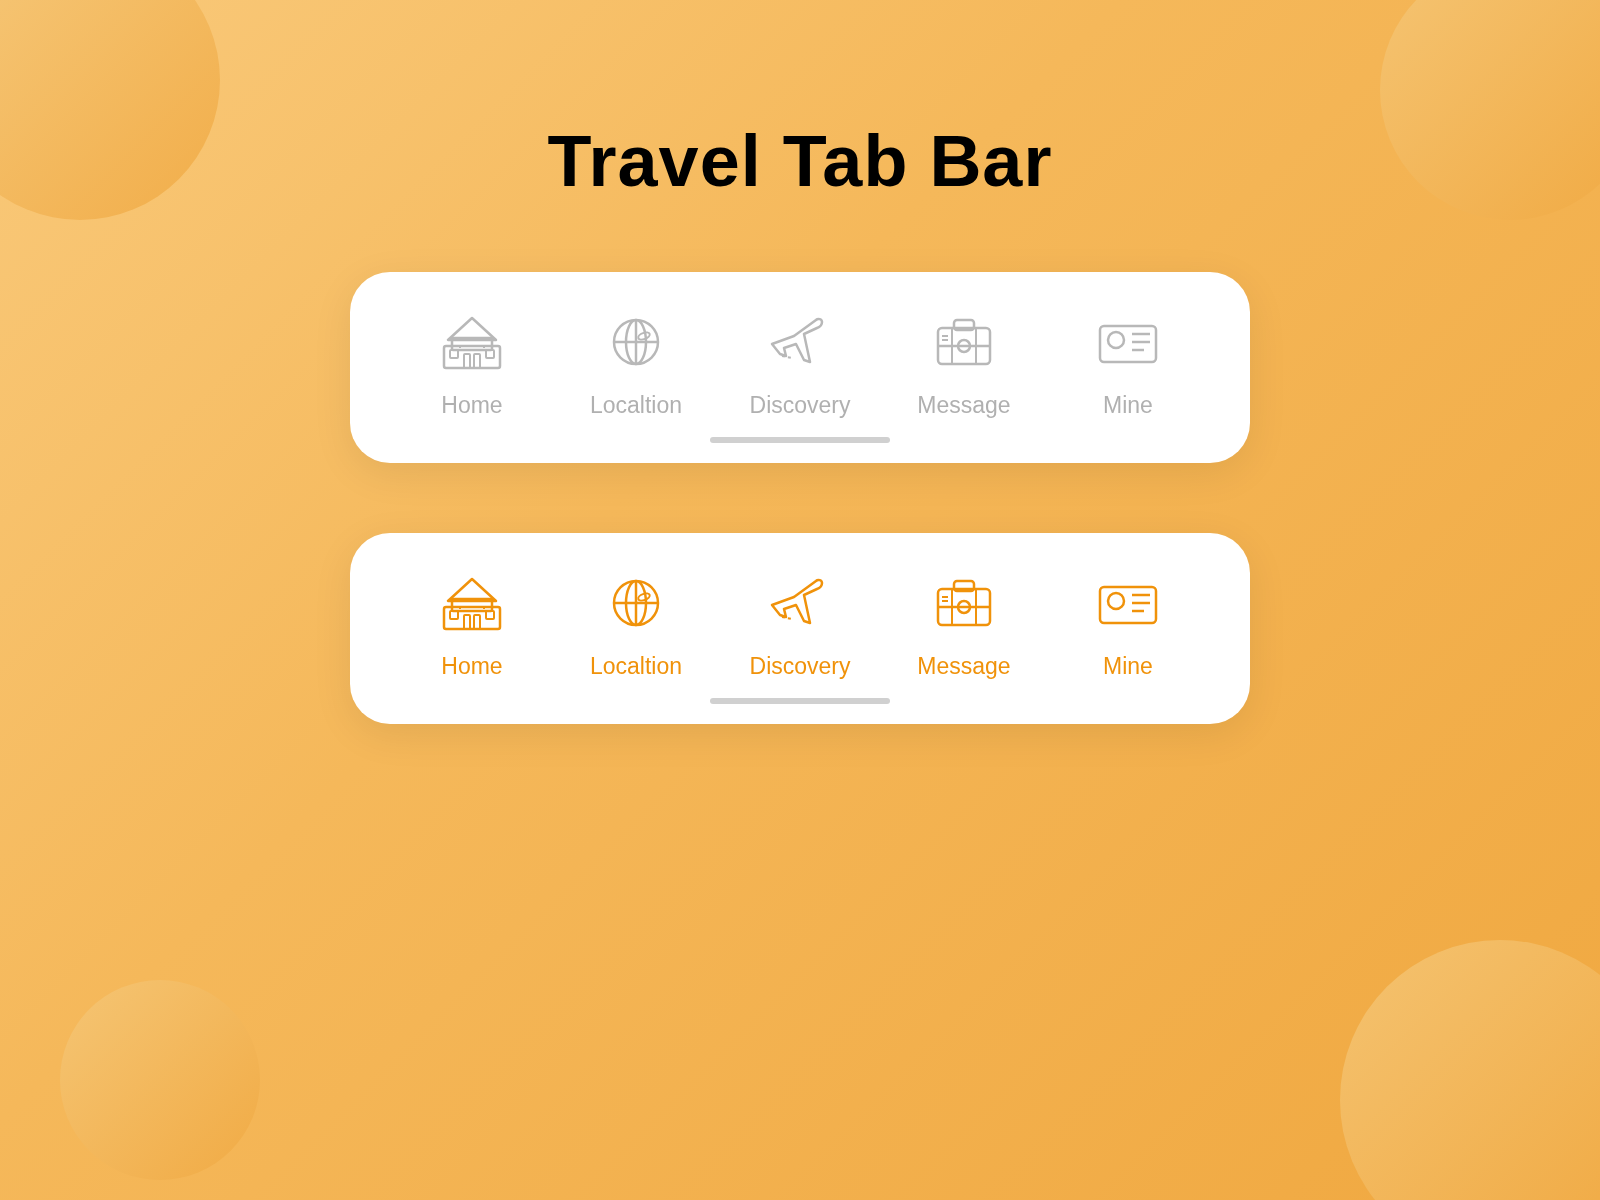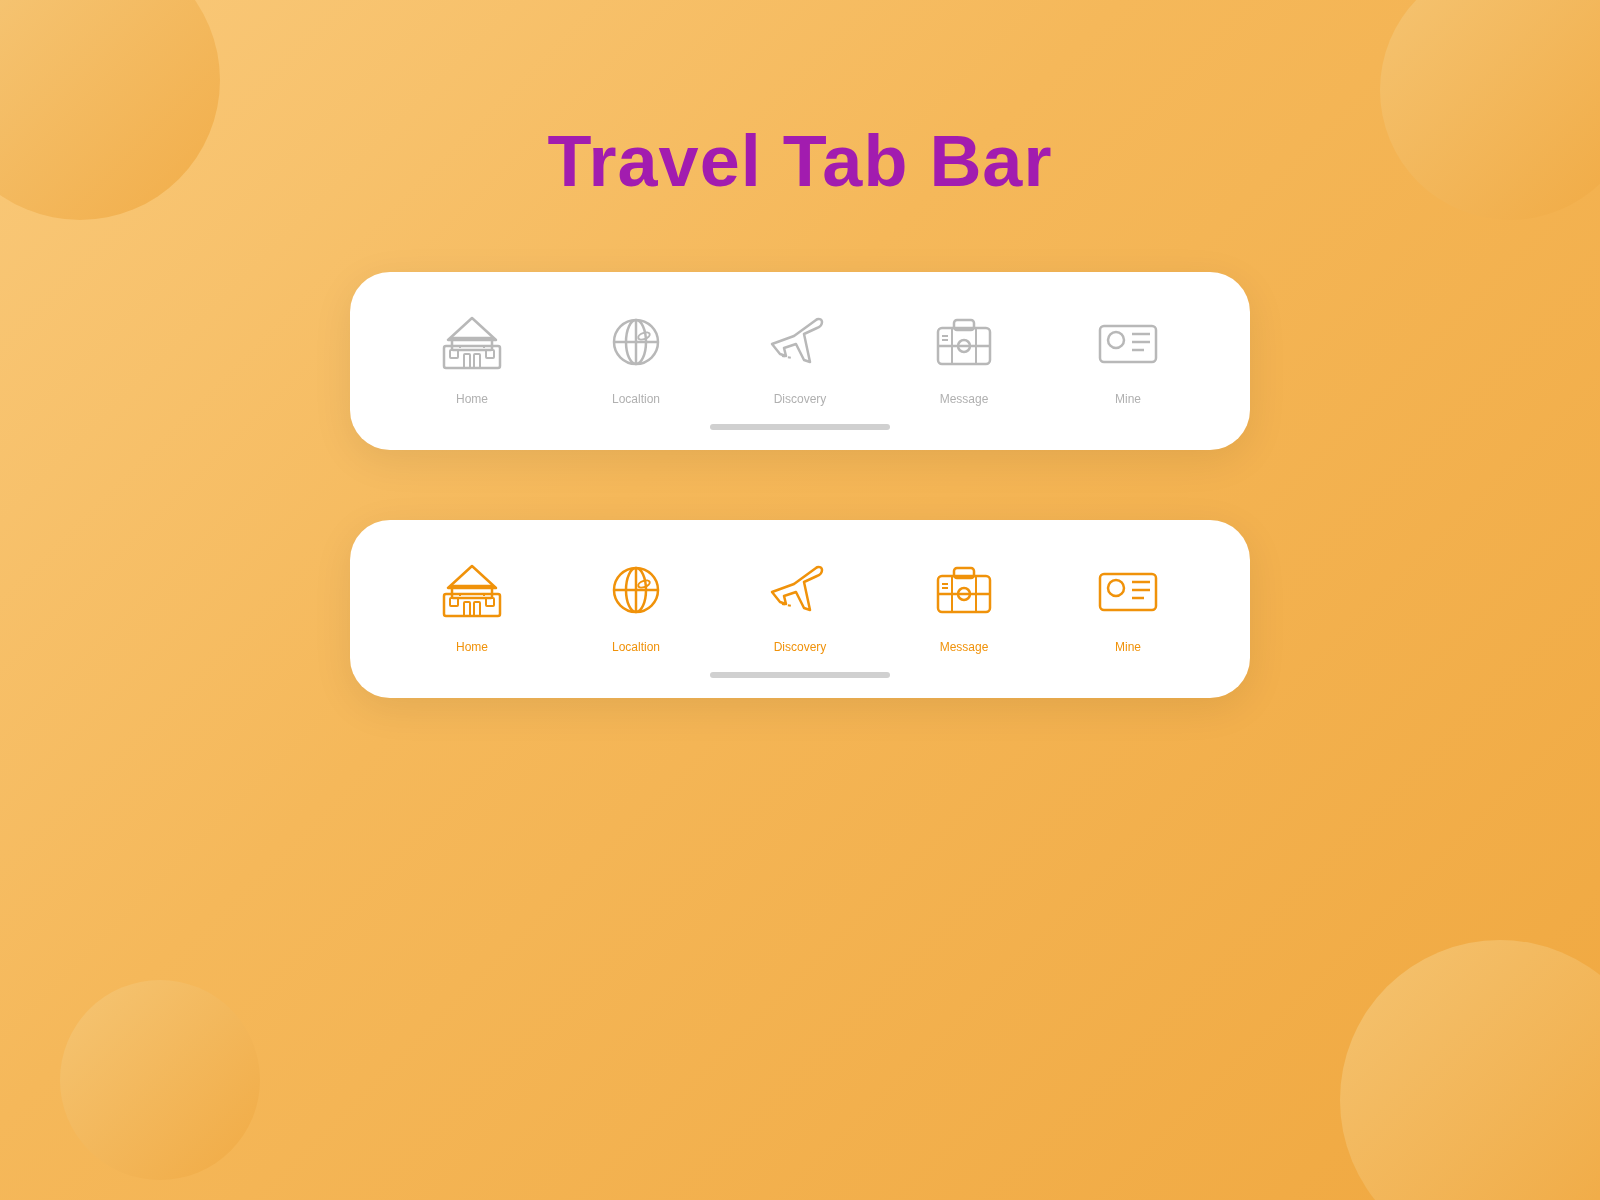--- a/index.html
+++ b/index.html
@@ -37,21 +37,21 @@
     }
     .circle-bottom-right {
       width: 320px; height: 320px;
       bottom: -60px; right: -60px;
     }
 
     .page-title {
       margin-top: 120px;
       font-size: 72px;
       font-weight: 900;
-      color: #a21caf;
+      color: #000000;
       letter-spacing: 1px;
       text-align: center;
       z-index: 1;
     }
 
     
     .tabbar-wrapper {
       z-index: 1;
       margin-top: 70px;
     }
@@ -86,21 +86,21 @@
     .tab-icon {
       width: 80px;
       height: 80px;
       margin-bottom: 10px;
       display: flex;
       align-items: center;
       justify-content: center;
     }
 
     .tab-label {
-      font-size: 12px;
+      font-size: 23px;
       font-weight: 400;
       color: #b0b0b0;
     }
 
     .tab-label.active {
       color: #f0920a;
       font-weight: 500;
     }
 
     

